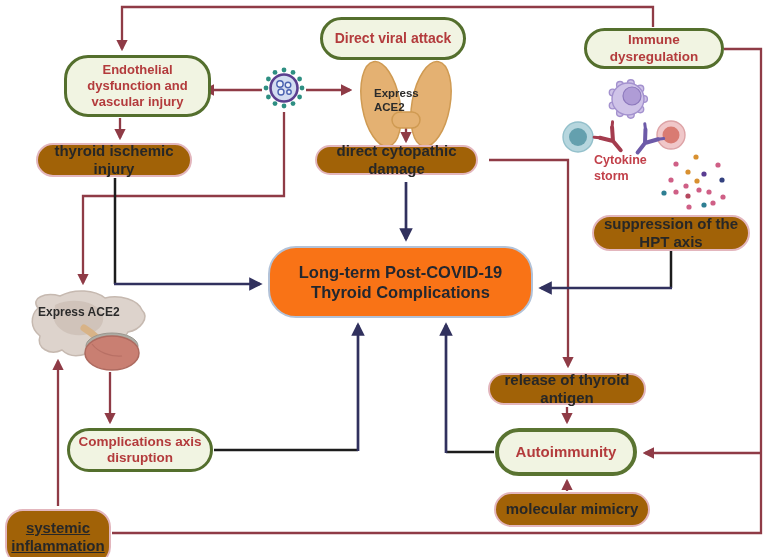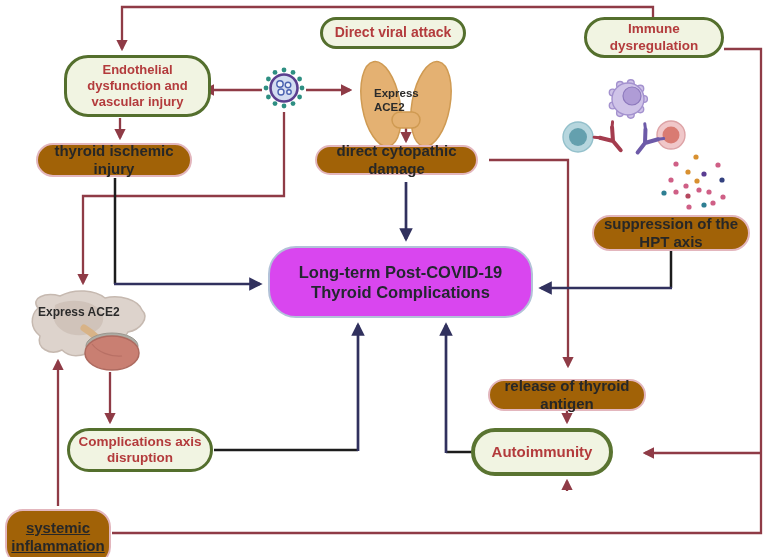--- a/index.html
+++ b/index.html
@@ -15,21 +15,21 @@
   .green-node {
     background:#f1f4e2; border:3px solid #546f2d; border-radius:24px; color:#b33b3c;
     font-size:13.5px; padding:2px 8px;
   }
   .green-node.big-border { border-width:4px; border-color:#5a7431; font-size:15px; }
   .pink-node {
     background:#a16207; border:2px solid #e3b6bd; border-radius:18px; color:#272727;
     font-size:15px; padding:2px 8px;
   }
   .center-node {
-    background:#d946ef; border:2px solid #b2c2d8; border-radius:28px; color:#23272f;
+    background:#f97316; border:2px solid #b2c2d8; border-radius:28px; color:#23272f;
     font-size:16.5px; font-weight:bold; padding:12px 10px;
   }
   .float-label {
     position:absolute; font-weight:bold; text-align:left; color:#2b2b2b; line-height:1.25;
   }
   .cytokine-label { color:#c2404a; font-size:12.5px; }
   .ace2-label { font-size:11.5px; }
   .ace2-label-pit { font-size:12px; }
 </style>
 </head>
@@ -165,39 +165,41 @@
         <circle cx="709" cy="192" r="2.6" fill="#cf5f86"></circle>
       <circle cx="723" cy="197" r="2.6" fill="#cf5f86"></circle>
         <circle cx="689" cy="207" r="2.6" fill="#cf5f86"></circle>
       <circle cx="704" cy="205" r="2.6" fill="#2e7f93"></circle>
         <circle cx="713" cy="203" r="2.6" fill="#cf5f86"></circle>
     </g>
   </svg>
 
   <div class="node green-node" style="left:64px; top:55px; width:147px; height:62px; font-size:13px;">Endothelial dysfunction and vascular injury</div>
 
-  <div class="node green-node" style="left:320px; top:17px; width:146px; height:32px; font-size:14px;">Direct viral attack</div>
-
-  <div class="node green-node" style="left:584px; top:17px; width:140px; height:41px;">Immune dysregulation</div>
+  <div class="node green-node" style="left:320px; top:17px; width:146px; height:43px; font-size:14px;">Direct viral attack</div>
+
+  <div class="node green-node" style="left:584px; top:28px; width:140px; height:41px;">Immune dysregulation</div>
 
   <div class="node green-node" style="left:67px; top:428px; width:146px; height:44px;">Complications axis disruption</div>
 
-  <div class="node green-node big-border" style="left:471px; top:428px; width:142px; height:48px;">Autoimmunity</div>
+  <div class="node green-node big-border" style="left:495px; top:428px; width:142px; height:48px;">Autoimmunity</div>
 
   <div class="node pink-node" style="left:36px; top:143px; width:156px; height:34px;">thyroid ischemic injury</div>
 
   <div class="node pink-node" style="left:315px; top:145px; width:163px; height:30px;">direct cytopathic damage</div>
 
   <div class="node pink-node" style="left:592px; top:215px; width:158px; height:36px;text-align:center;">suppression of the HPT axis</div>
 
-  <div class="node pink-node" style="left:488px; top:373px; width:158px; height:32px;margin-top:6px;">release of thyroid antigen</div>
-
+  <div class="node pink-node" style="left:488px; top:373px; width:158px; height:32px;">release of thyroid antigen</div>
+
+  <div class="node pink-node" style="left:494px; top:492px; width:156px; height:35px;">molecular mimicry</div>
 
   <div class="node pink-node" style="left:5px; top:509px; width:106px; height:56px;text-decoration:underline;">systemic inflammation</div>
 
   <div class="node center-node" style="left:268px; top:246px; width:265px; height:72px;">Long-term Post-COVID-19 Thyroid Complications</div>
 
   <div class="float-label ace2-label" style="left:374px; top:86px; width:64px;">Express ACE2</div>
 
   <div class="float-label ace2-label-pit" style="left:38px; top:305px; width:90px;">Express ACE2</div>
 
+  <div class="float-label cytokine-label" style="left:594px; top:153px; width:68px;">Cytokine storm</div>
 
 </div>
 
 </body></html>

